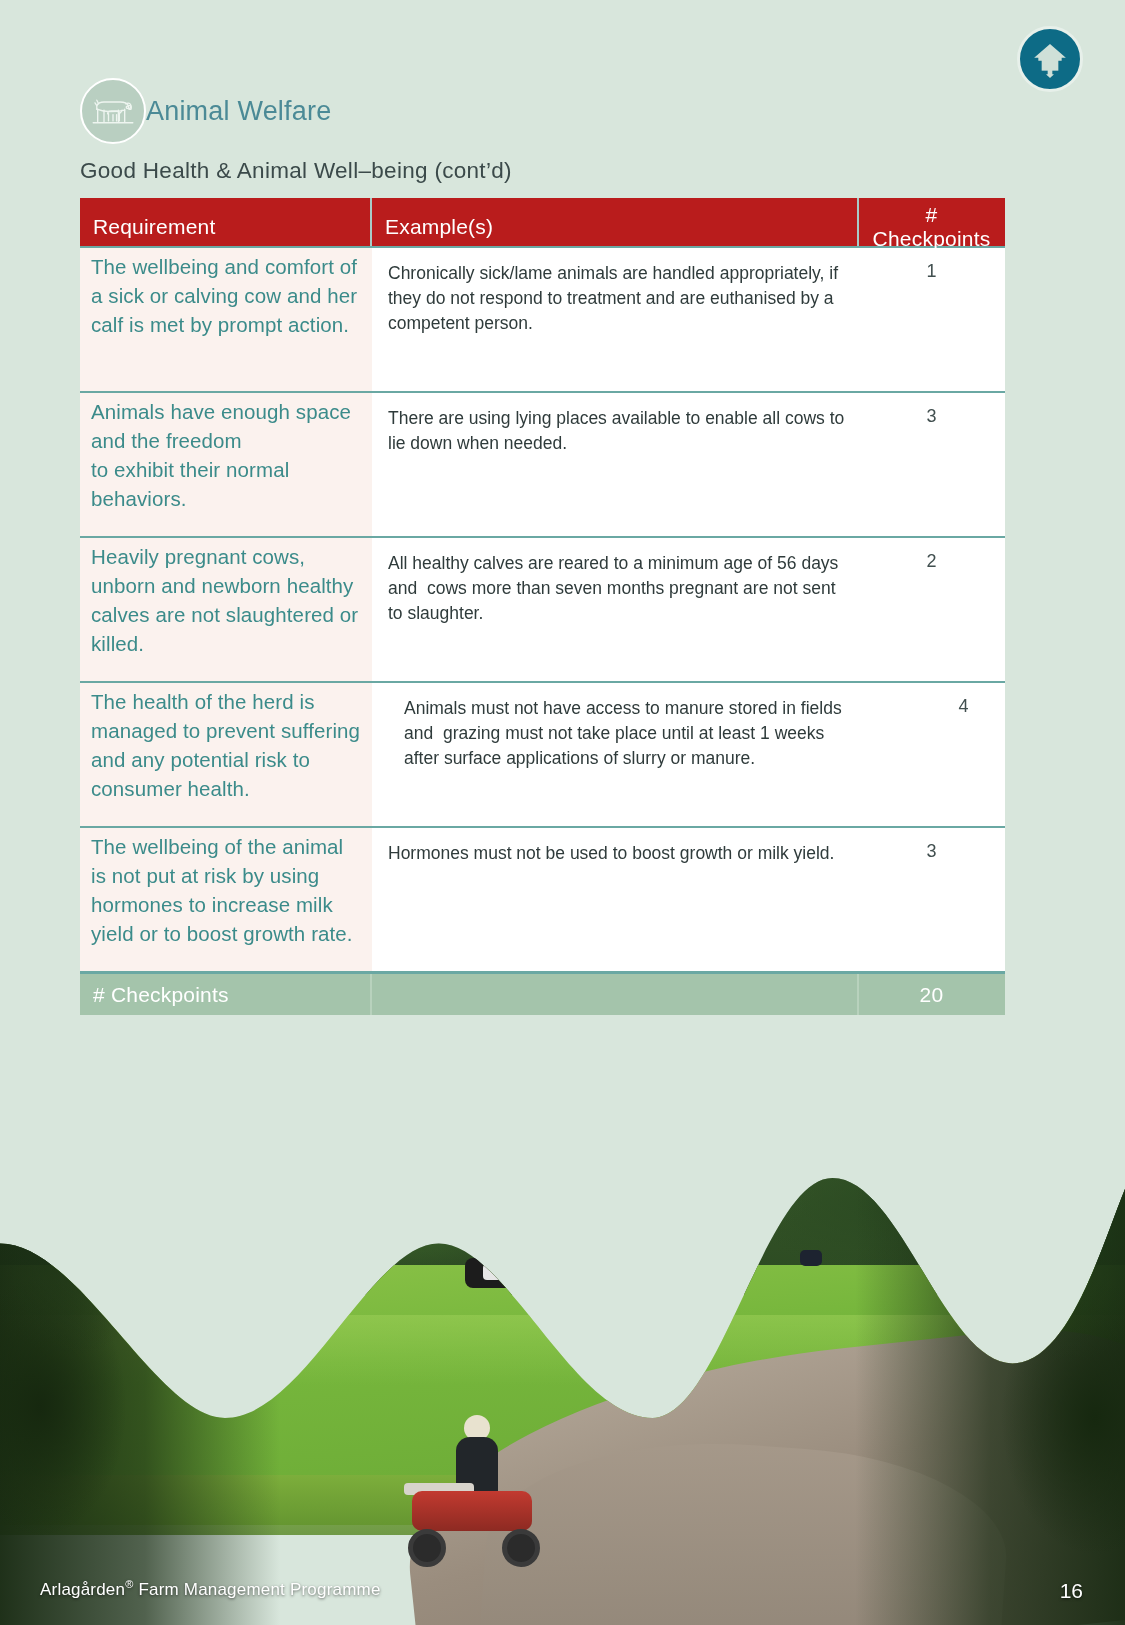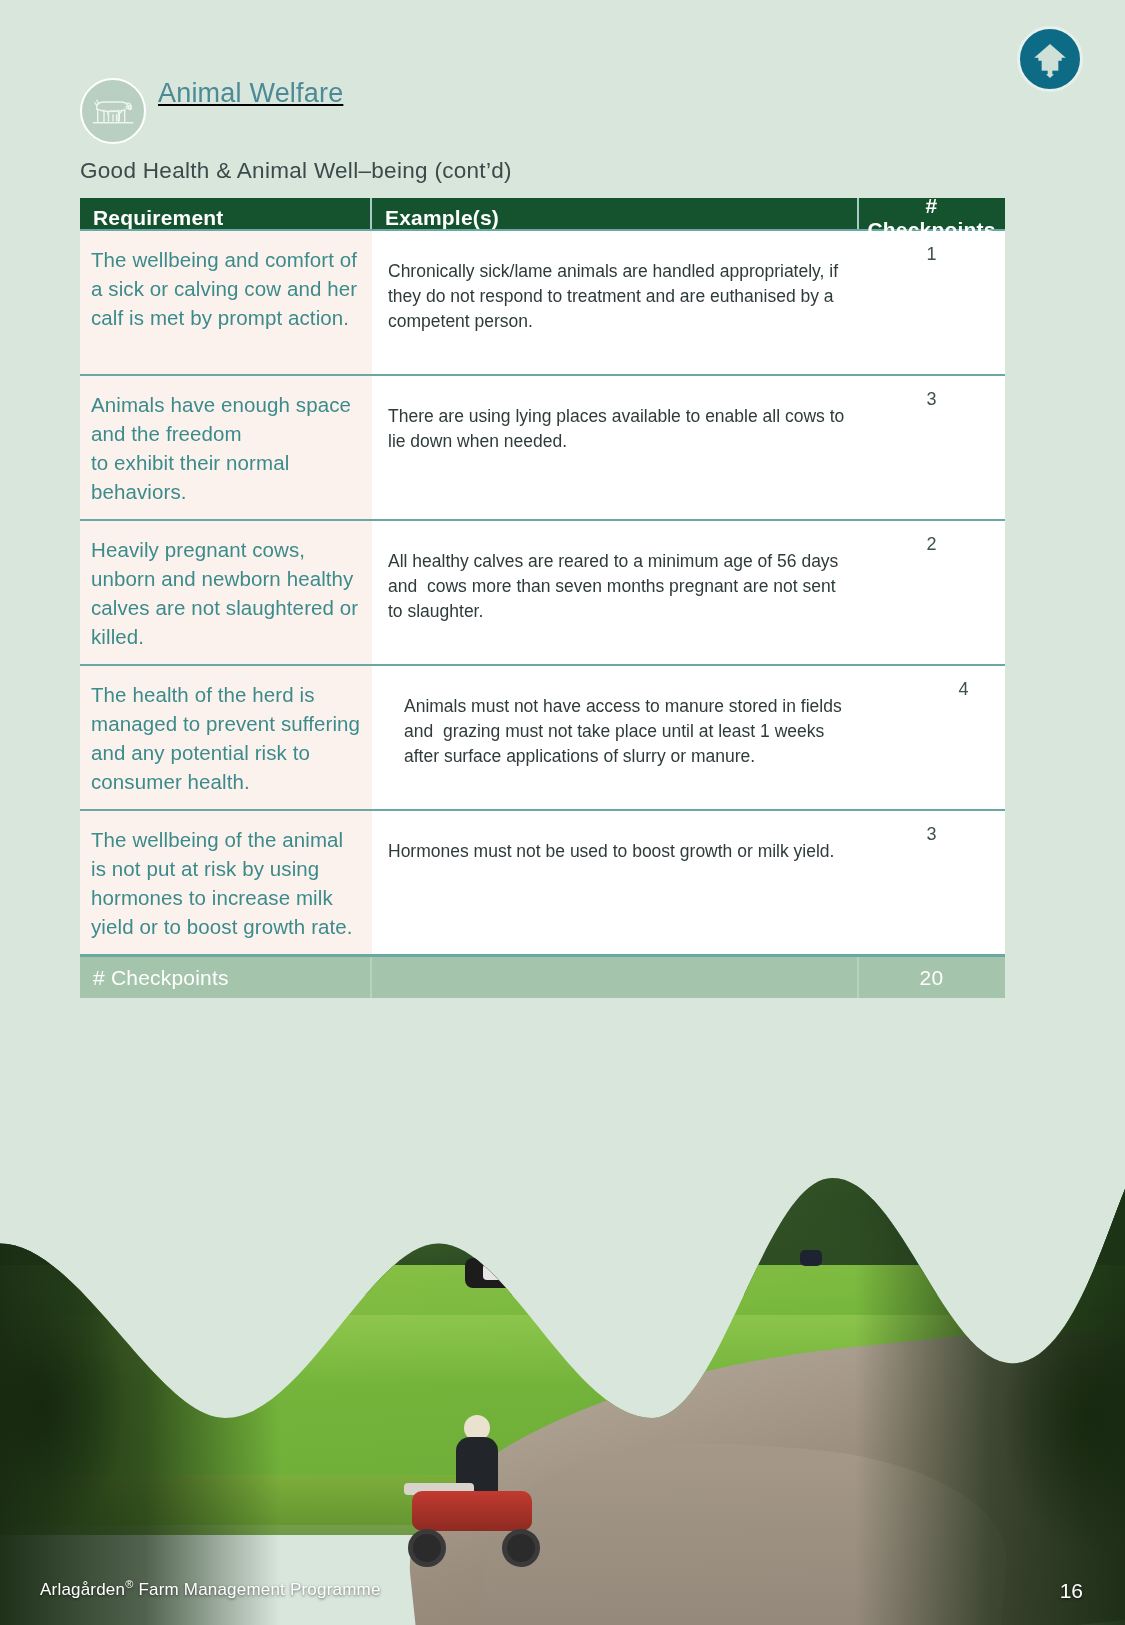--- a/index.html
+++ b/index.html
@@ -39,23 +39,22 @@
     cursor: pointer;
   }
   .home-btn svg { width: 40px; height: 40px; display: block; }
 
   
   .section-head {
     position: absolute;
     top: 78px;
     left: 80px;
     display: flex;
-    align-items: flex-start;
-    gap: 12px;
-    text-decoration: underline;
+    align-items: center;
+    gap: 0;
   }
   .cow-badge {
     width: 66px;
     height: 66px;
     border-radius: 50%;
     background: #b9cfc1;
     border: 2px solid #ffffff;
     display: flex;
     align-items: center;
     justify-content: center;
@@ -90,23 +89,22 @@
     left: 80px;
     width: 925px;
   }
 
   .trow {
     display: flex;
     width: 100%;
   }
 
   .thead {
-    background: #14532d;
-    height: 31px;
-    font-weight: bold;
+    background: #b91c1c;
+    height: 48px;
   }
   .thead .cell {
     color: #ffffff;
     font-size: 21px;
     display: flex;
     align-items: center;
     letter-spacing: .2px;
   }
   .thead .c1 { border-right: 2px solid #a8cbc7; }
   .thead .c2 { border-right: 2px solid #a8cbc7; }
@@ -119,29 +117,29 @@
   .tbody-row {
     border-top: 2px solid #6aa8a3;
     background: #ffffff;
   }
   .tbody-row .c1 {
     background: #fbf2ee;
     color: #3b8b8a;
     font-size: 20.5px;
     line-height: 29px;
     letter-spacing: .1px;
-    padding-top: 14px;
+    padding-top: 4px;
     padding-left: 11px;
     padding-right: 8px;
   }
   .tbody-row .c2 {
     color: #2f3b3b;
     font-size: 17.5px;
     line-height: 25px;
-    padding-top: 28px;
+    padding-top: 13px;
     padding-left: 16px;
     padding-right: 14px;
     white-space: pre-wrap;
   }
   .tbody-row .c3 {
     color: #414f4f;
     font-size: 18px;
     padding-top: 13px;
   }
 

